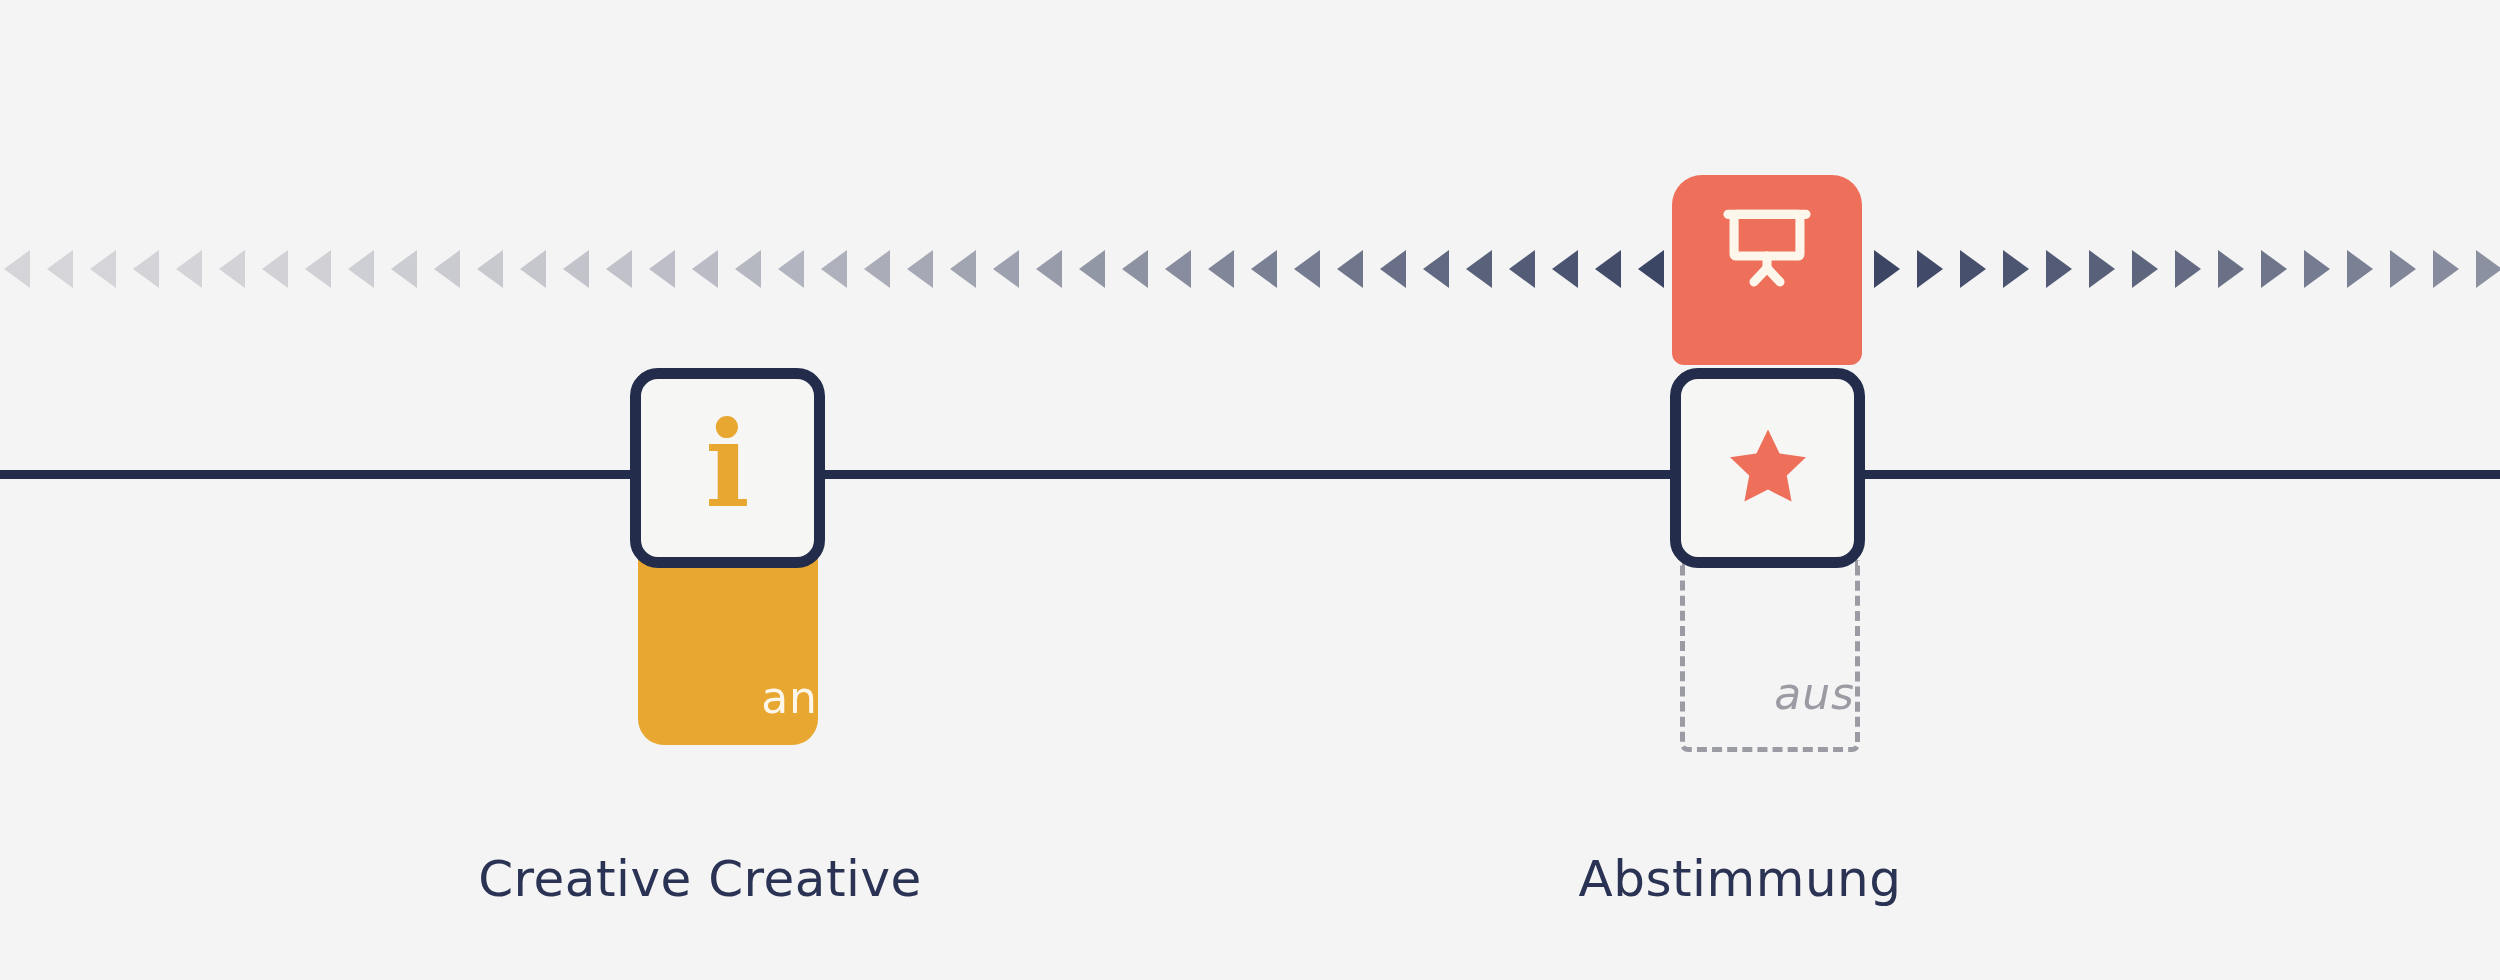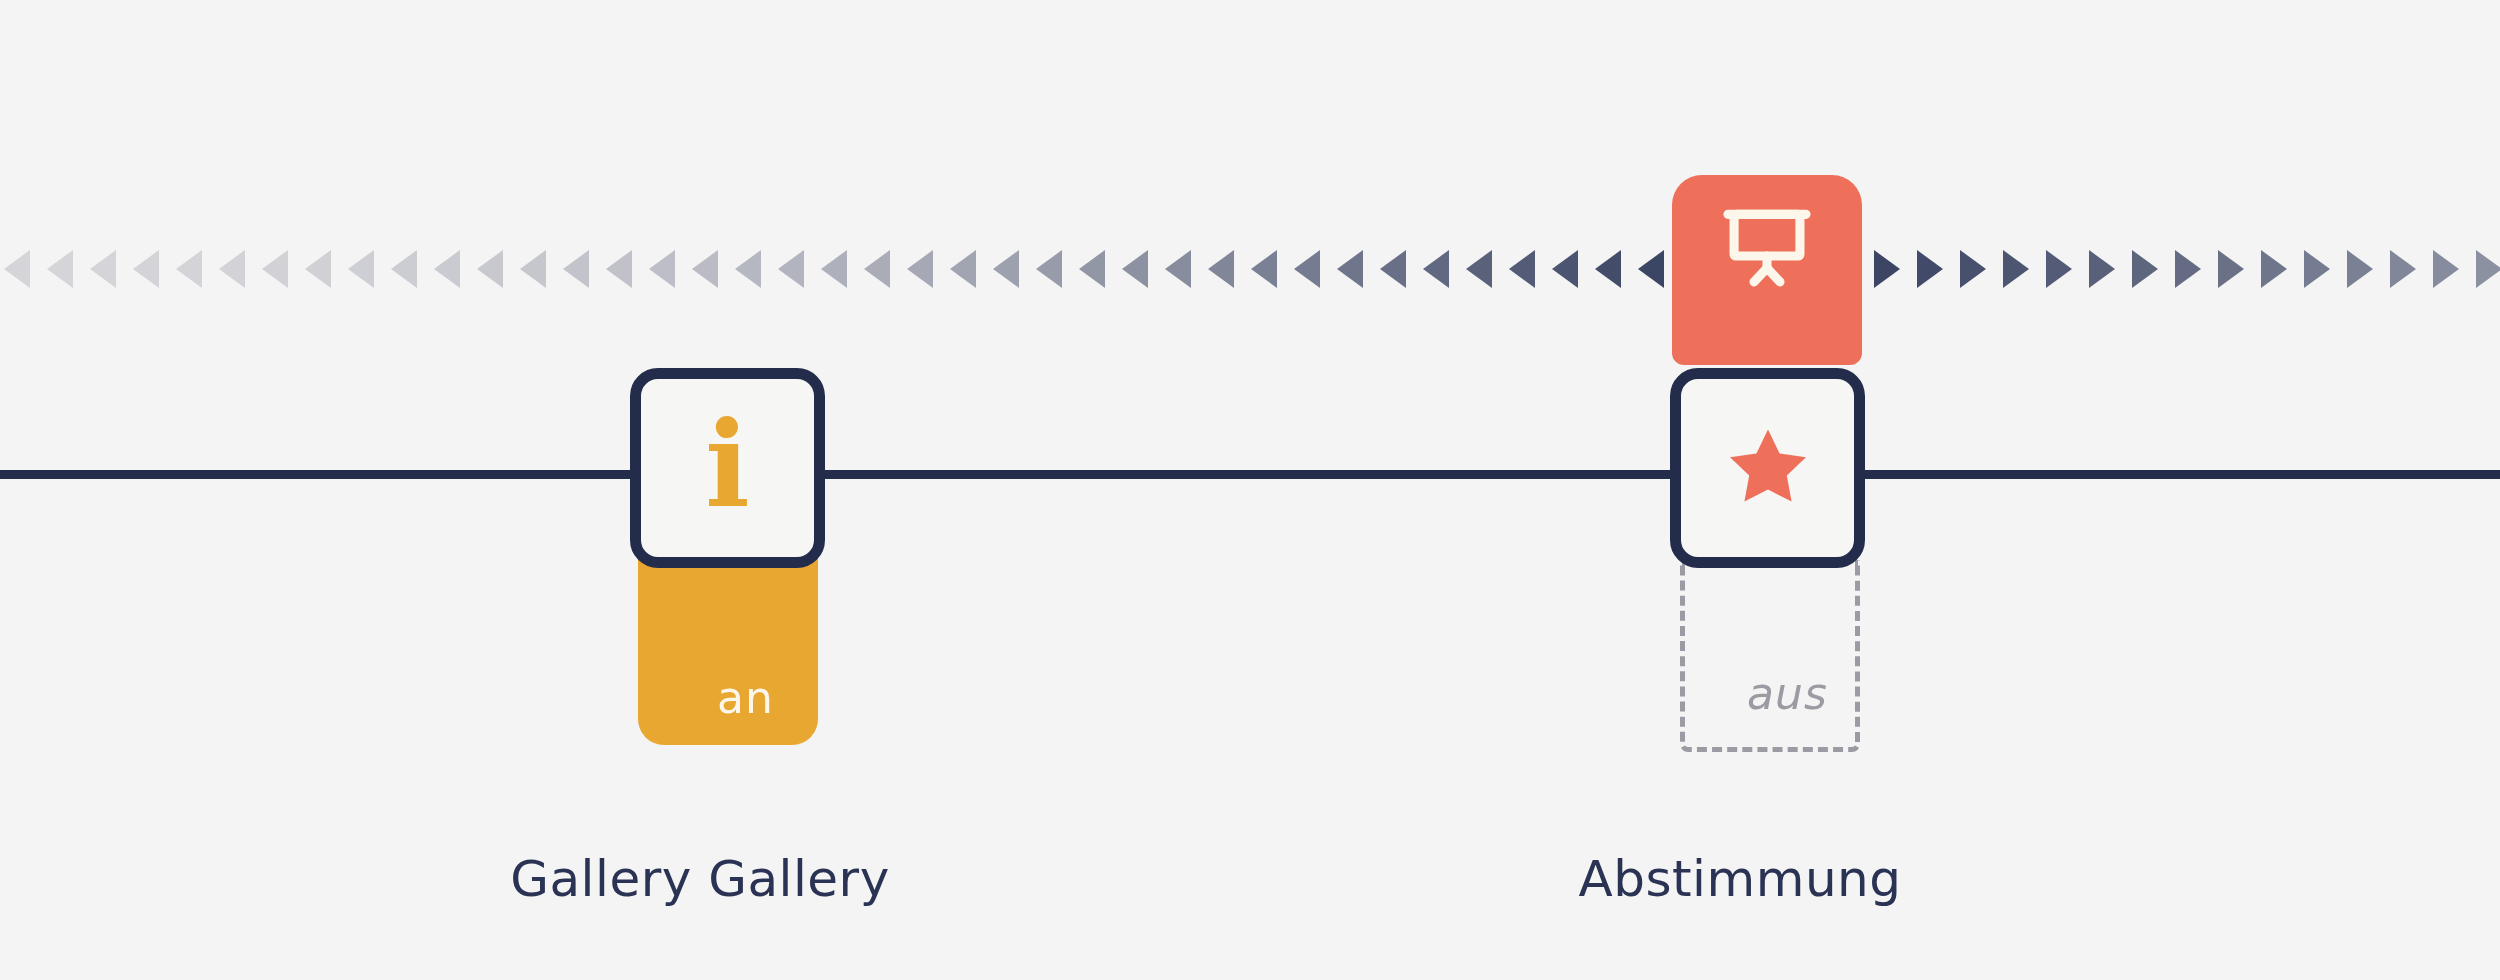--- a/index.html
+++ b/index.html
@@ -93,21 +93,21 @@
   .state-tab {
     position:absolute;
     left:38px;
     top:545px;
     width:180px;
     height:200px;
     border-radius:0 0 26px 26px;
     background:#e8a730;
     display:flex;
     align-items:flex-end;
-    justify-content:center;
+    justify-content:flex-end;
     padding-bottom:22px;
     z-index:2;
     padding-left:35px;
   }
   .state-tab .state-label {
     font-size:44px;
     color:#fdf6ea;
     letter-spacing:1px;
   }
 
@@ -219,21 +219,21 @@
   <div class="node" style="left:600px;">
 
     <div class="state-tab">
       <span class="state-label">an</span>
     </div>
 
     <div class="node-box">
       <span class="icon-info">i</span>
     </div>
 
-    <div class="node-caption">Gallery Gallery</div>
+    <div class="node-caption">Creative Creative</div>
   </div>
 
   <div class="node" style="left:1640px;">
 
     <div class="node-top-card">
       <svg class="icon" width="104" height="104" viewBox="0 0 24 24" fill="none" stroke="#fdf6ea" stroke-width="2.1" stroke-linecap="round" stroke-linejoin="round">
         <line x1="3" y1="4" x2="21" y2="4"></line>
         <rect x="4.4" y="4" width="15.2" height="9.6" rx="0.4"></rect>
         <line x1="12" y1="13.6" x2="12" y2="16.4"></line>
         <line x1="12" y1="16.4" x2="9" y2="19.6"></line>

